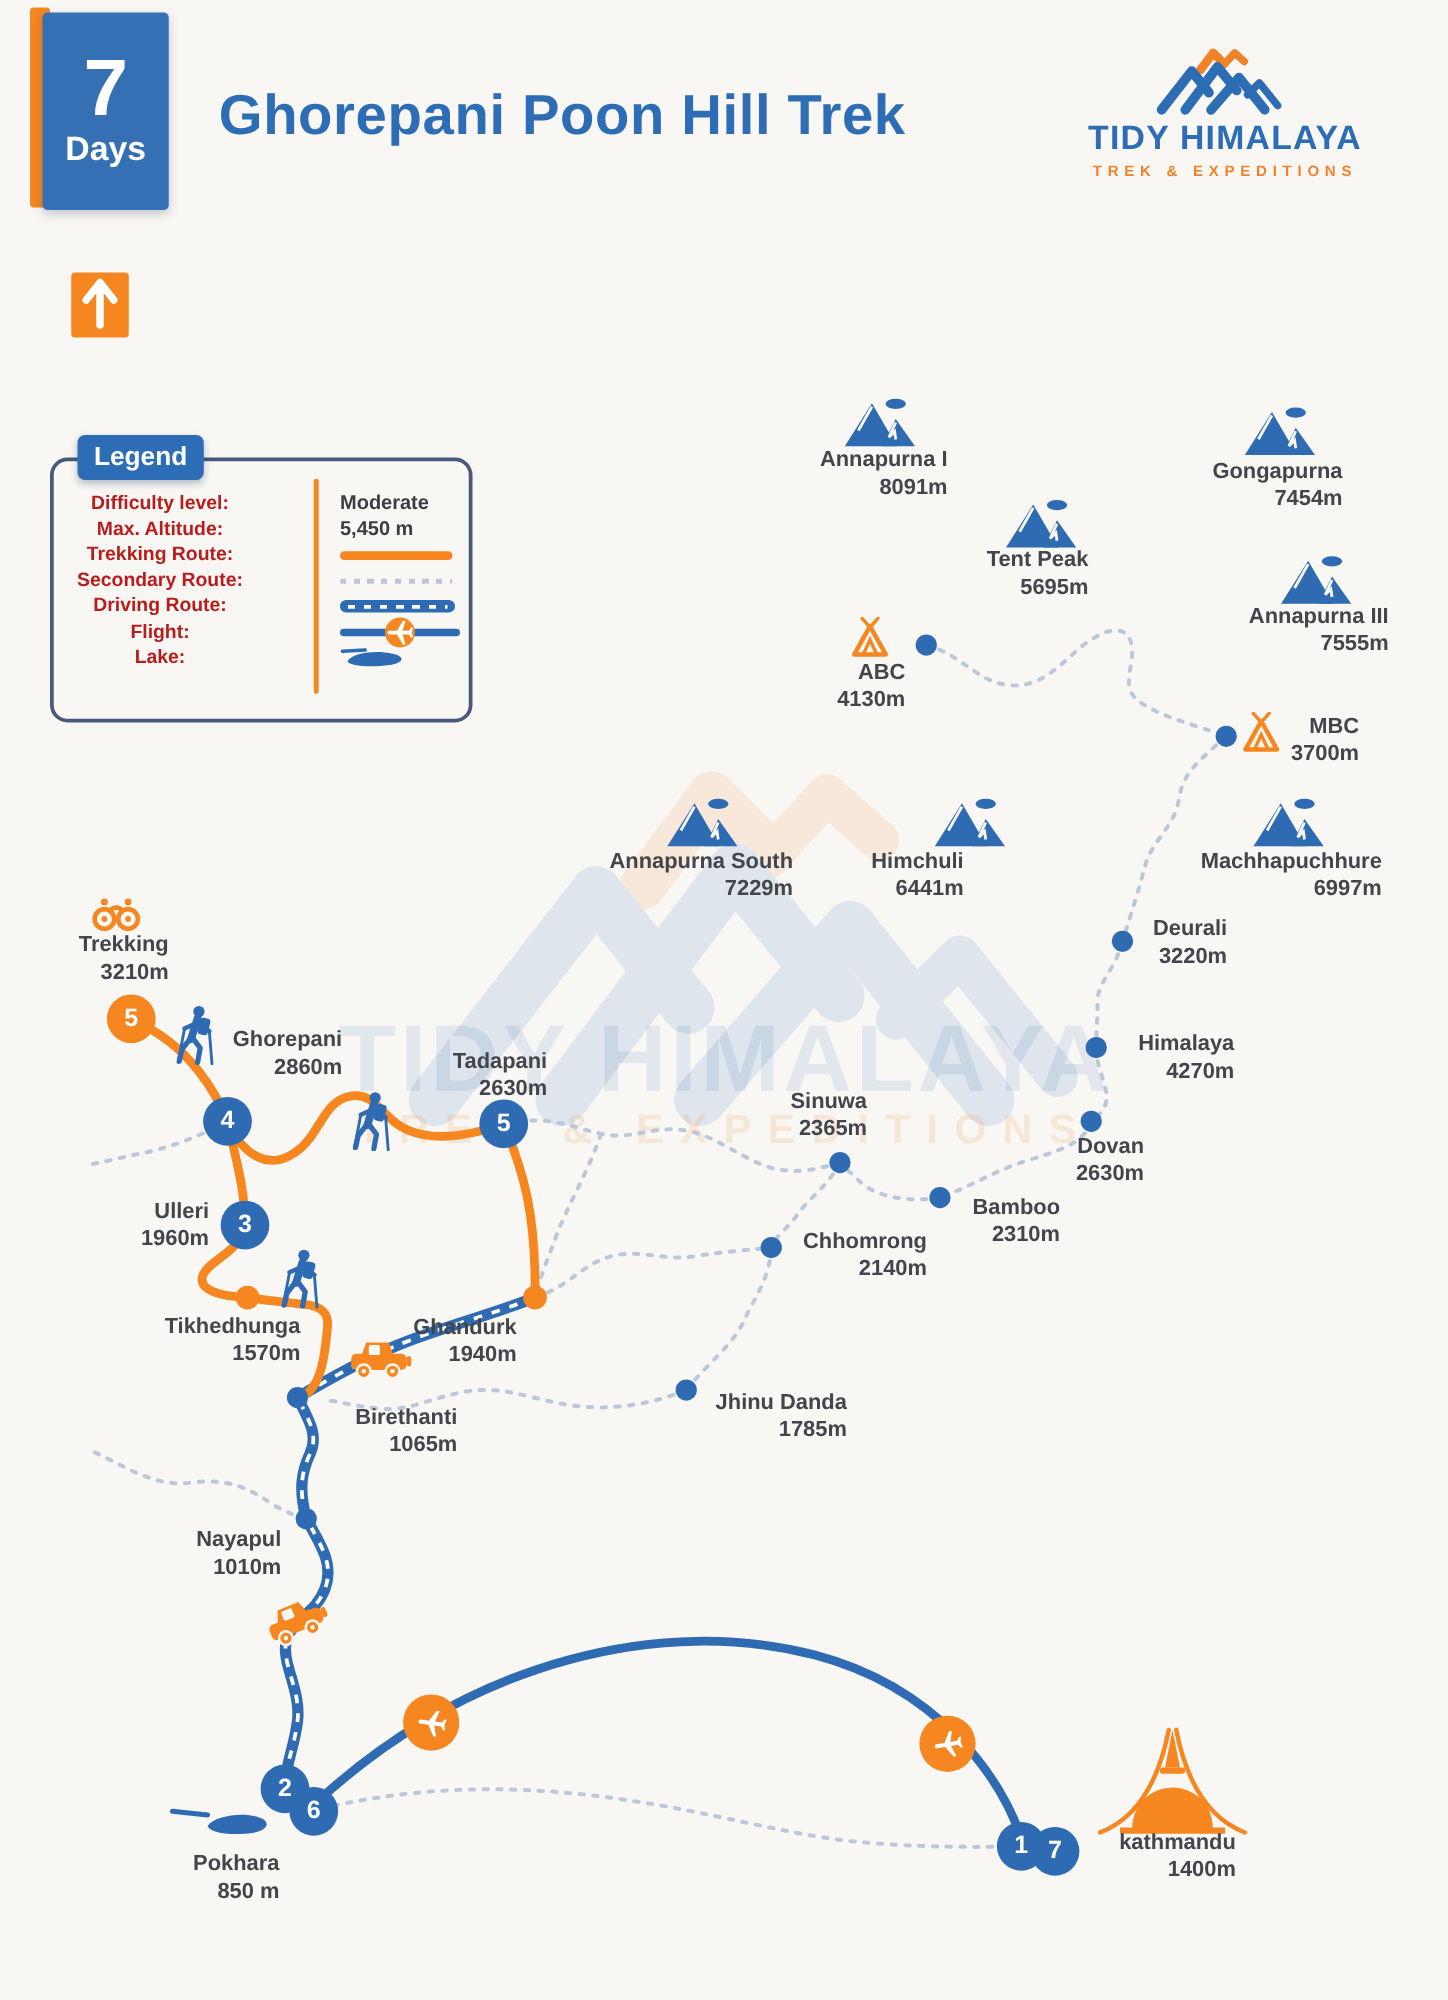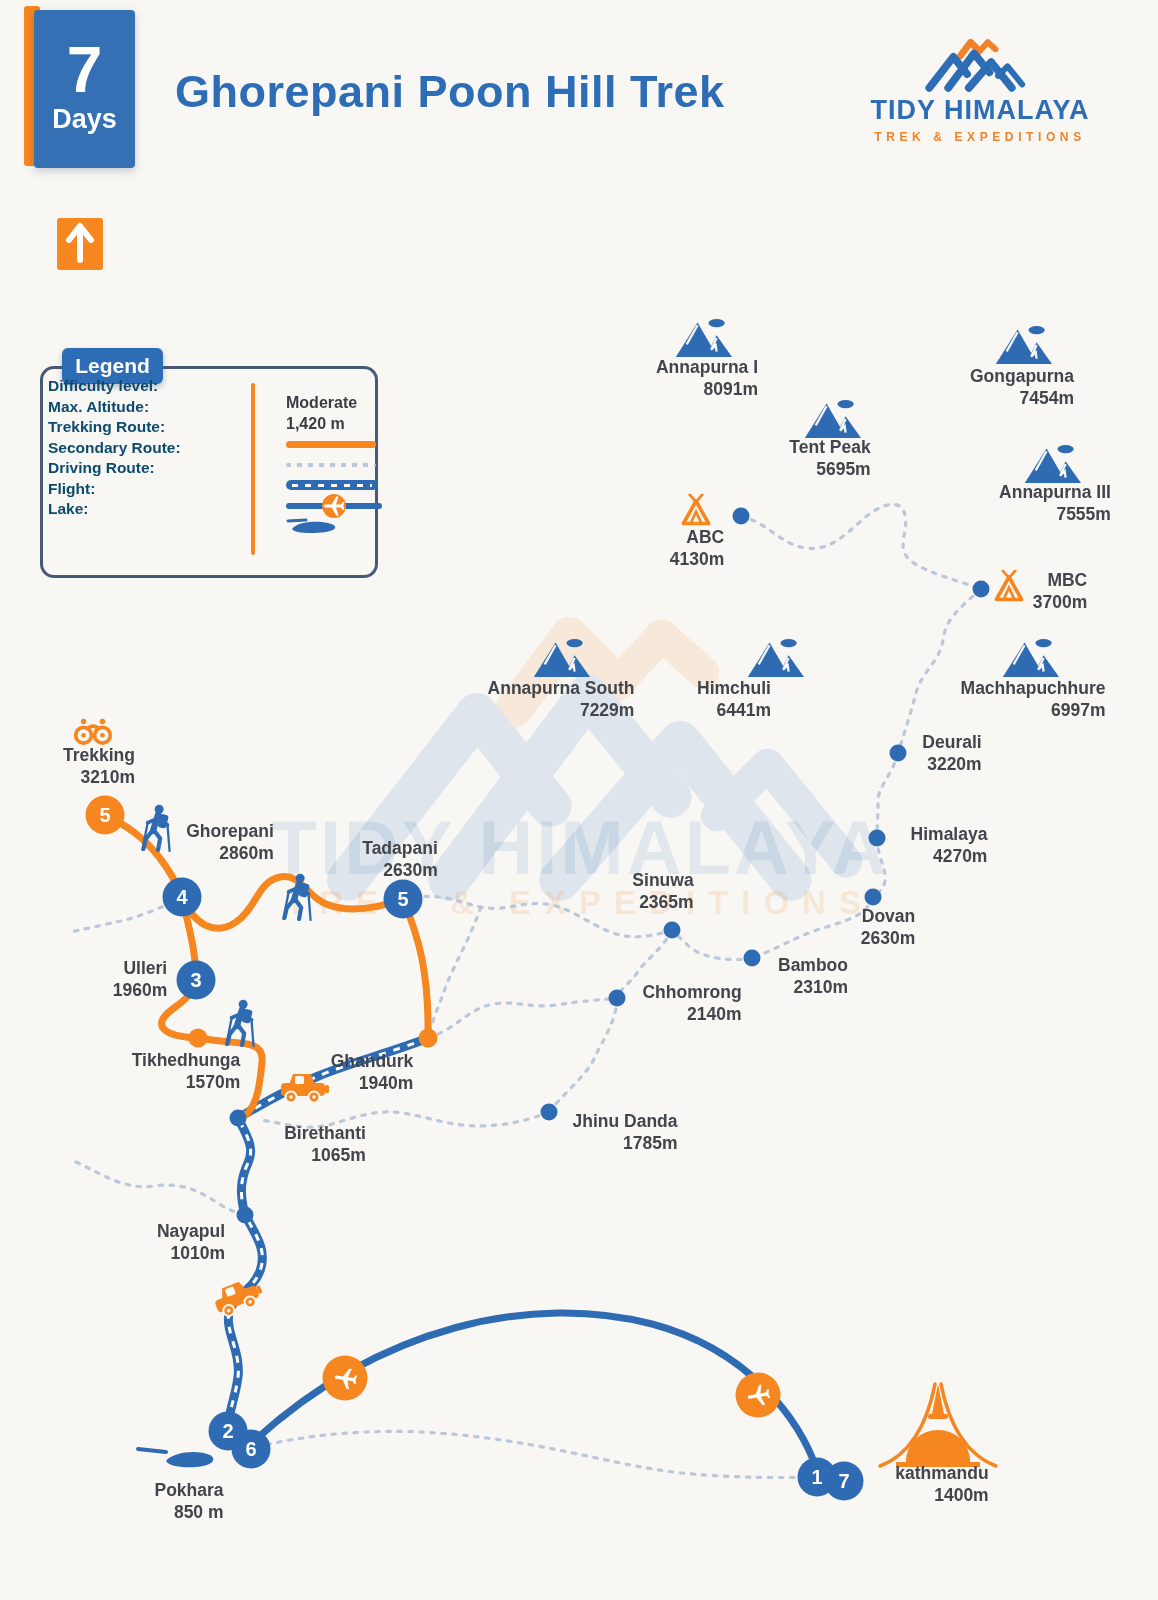--- a/index.html
+++ b/index.html
@@ -25,23 +25,23 @@
   #logo-tagline{font-size:12px;font-weight:700;color:#f0832a;letter-spacing:4.6px;margin-top:4px;white-space:nowrap;}
 
   #north-box{left:57px;top:218px;width:46px;height:52px;background:#f6861f;border-radius:3px;}
 
   
   #legend-box{left:40px;top:366px;width:332px;height:206px;border:3px solid #49597a;border-radius:14px;background:#f8f7f4;}
   #legend-tab{left:62px;top:348px;width:101px;height:36px;background:#2d6db5;border-radius:6px;
     color:#fff;font-size:21px;font-weight:800;text-align:center;line-height:36px;
     box-shadow:0 3px 6px rgba(40,60,90,.3);}
   #legend-divider{left:251px;top:383px;width:4px;height:172px;background:#f6861f;border-radius:2px;}
-  #legend-rows{left:48px;top:376px;width:160px;text-align:left;color:#0c4a6e;}
+  #legend-rows{left:48px;top:393px;width:160px;text-align:center;color:#b91c1c;}
   .lg-label{font-size:15.5px;font-weight:600;height:20.5px;line-height:20.5px;white-space:nowrap;}
-  #legend-values{left:286px;top:393px;width:92px;}
+  #legend-values{left:272px;top:393px;width:92px;}
   .lg-val{height:20.5px;line-height:20.5px;display:flex;align-items:center;}
   .lg-text{font-size:16px;font-weight:800;color:#3a3d44;white-space:nowrap;}
   .sw-trek{width:90px;height:7px;background:#f6861f;border-radius:4px;}
   .sw-sec{width:90px;height:4px;border-radius:2px;
     background:repeating-linear-gradient(90deg,#bcc7d9 0 5px,rgba(0,0,0,0) 5px 11px);}
   .sw-drv{width:92px;height:10px;background:#2e6bb2;border-radius:5px;display:flex;align-items:center;}
   .sw-drv > div{height:3px;margin:0 6px;flex:1;
     background:repeating-linear-gradient(90deg,#fff 0 6px,rgba(0,0,0,0) 6px 13px);}
   .sw-flight{position:relative;width:96px;height:22px;}
   .sw-flight .line{position:absolute;left:0;top:8px;width:96px;height:6px;background:#2e6bb2;border-radius:3px;}
@@ -175,21 +175,21 @@
   <div class="lg-label">Secondary Route:</div>
   <div class="lg-label">Driving Route:</div>
   <div class="lg-label">Flight:</div>
   <div class="lg-label">Lake:</div>
 </div>
 <div class="abs" id="legend-values">
   <div class="lg-val">
       <span class="lg-text">Moderate</span>
     </div>
   <div class="lg-val">
-      <span class="lg-text">1,420 m</span>
+      <span class="lg-text">5,450 m</span>
     </div>
   <div class="lg-val">
       <div class="sw-trek"></div>
     </div>
   <div class="lg-val">
       <div class="sw-sec"></div>
     </div>
   <div class="lg-val">
       <div class="sw-drv">
         <div></div>

